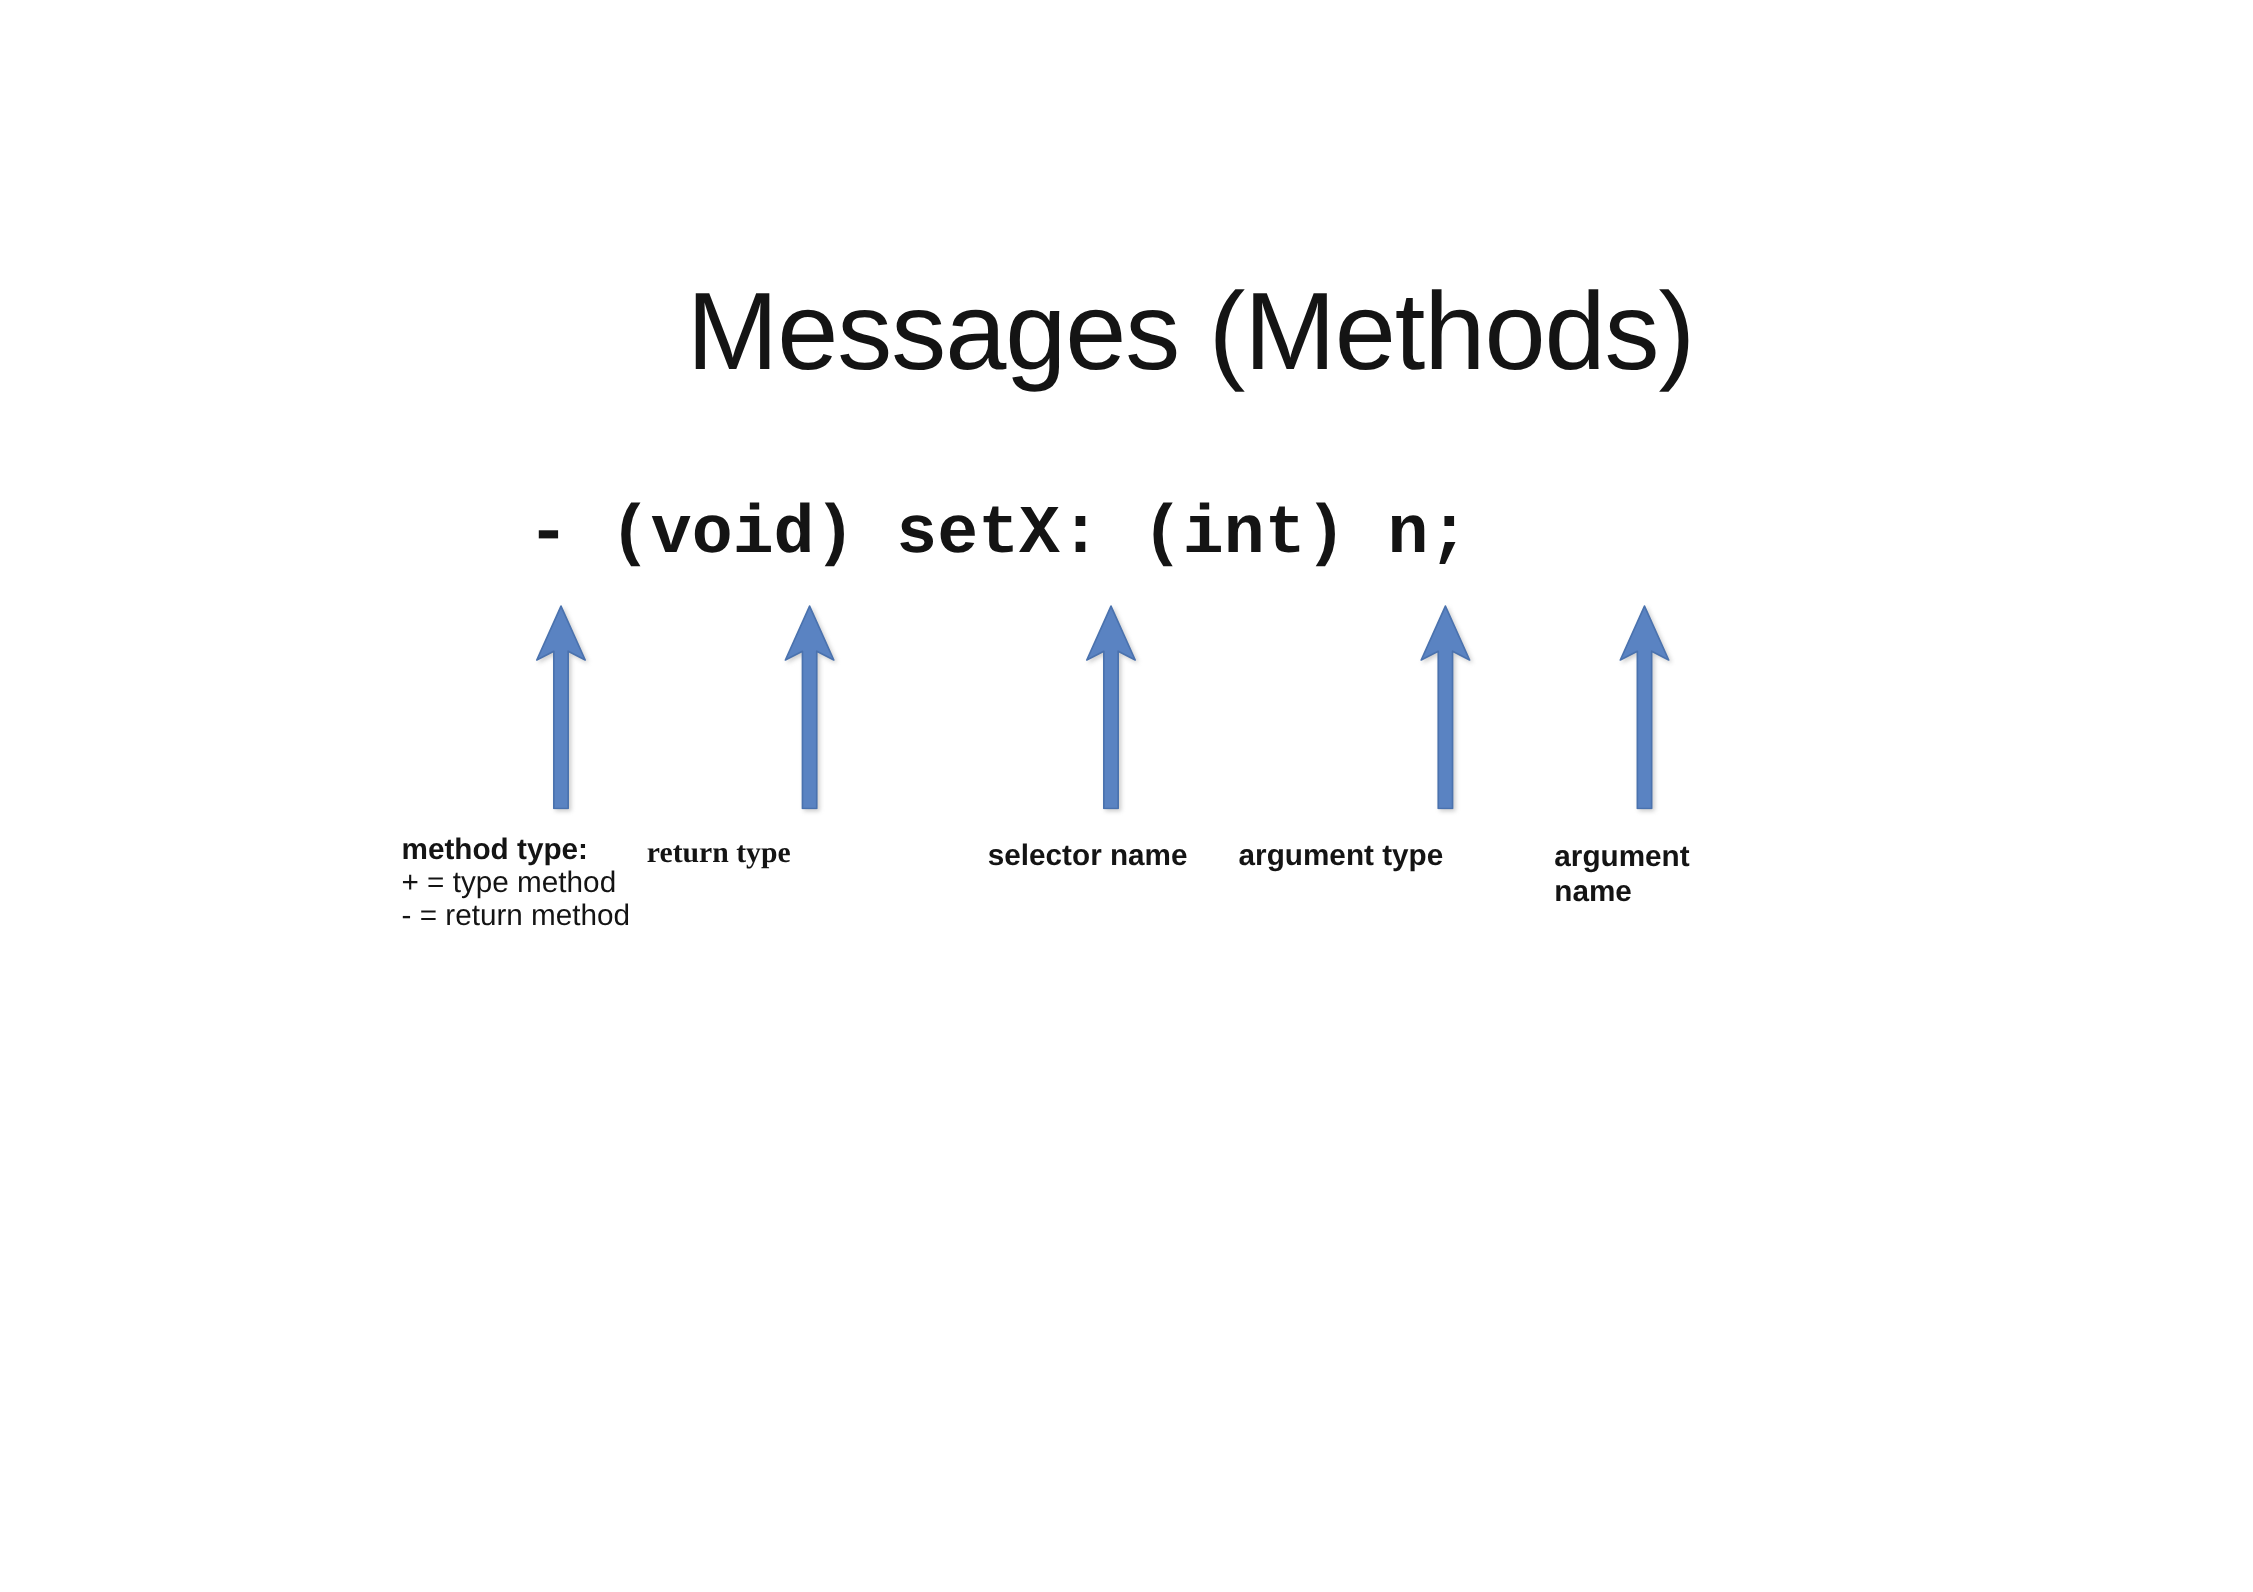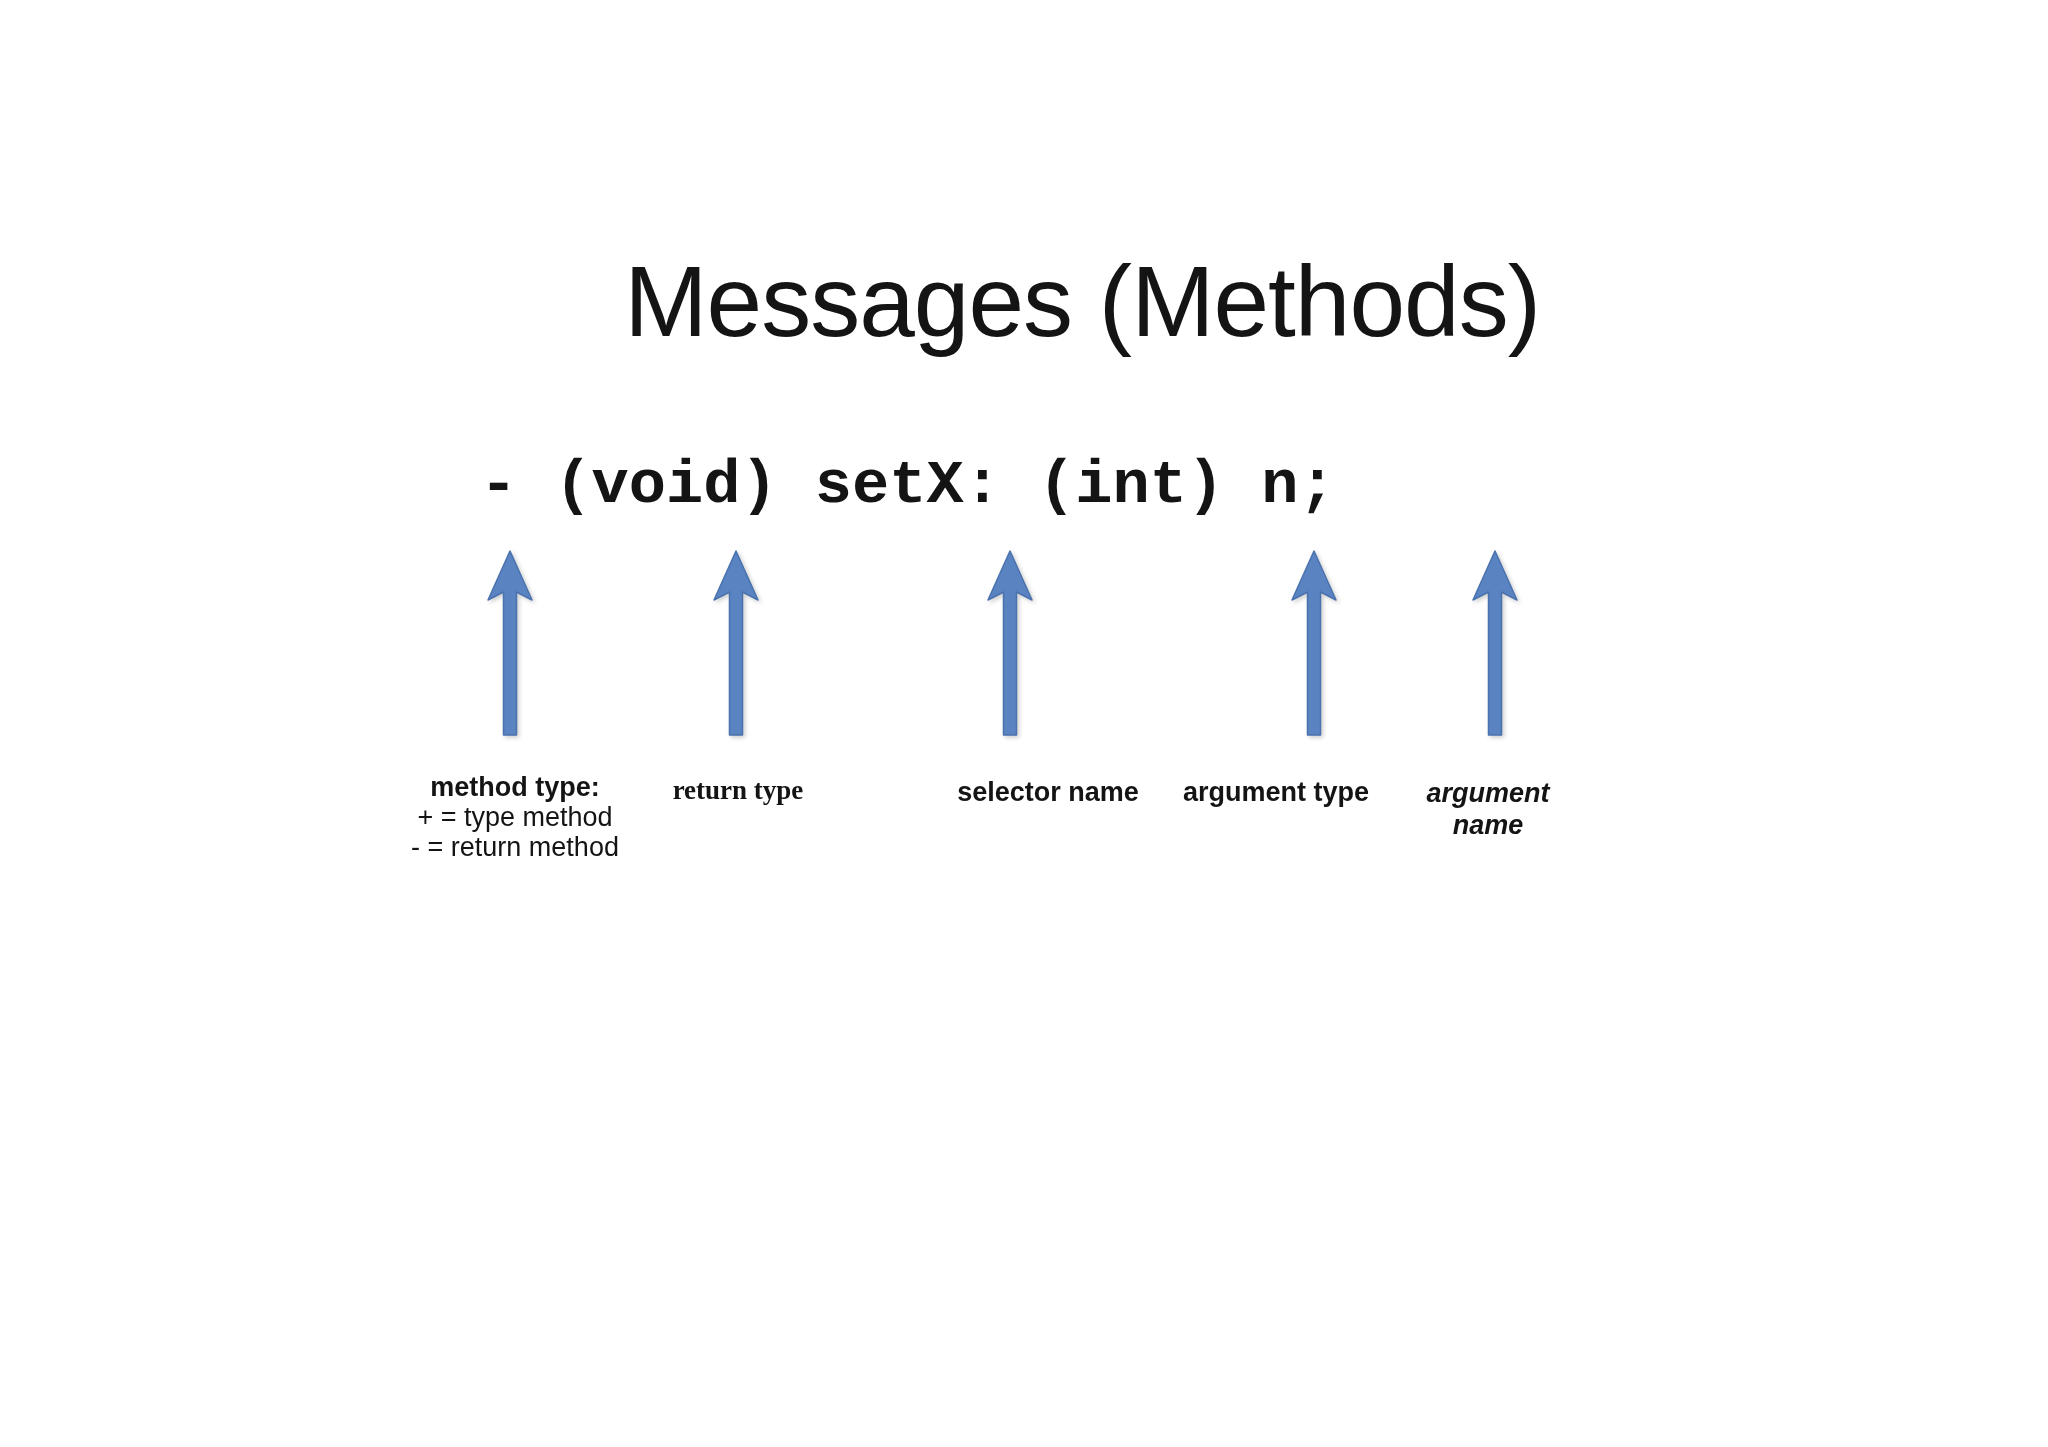--- a/index.html
+++ b/index.html
@@ -43,30 +43,29 @@
   .arrow.a1 { left: 486px; }
   .arrow.a2 { left: 712px; }
   .arrow.a3 { left: 986px; }
   .arrow.a4 { left: 1290px; }
   .arrow.a5 { left: 1471px; }
   .label {
     position: absolute;
     top: 762px;
     font-size: 27px;
     line-height: 30px;
-    text-align: center;
+    text-align: left;
     font-weight: bold;
-    margin-top: 15px;
   }
   .label .subline { font-weight: 400; }
   .label.l1 { left: 365px; width: 300px; top: 757px; }
   .label.l2 { left: 588px; width: 300px; top: 760px; font-family: Liberation Serif, serif; }
   .label.l3 { left: 898px; width: 300px; }
   .label.l4 { left: 1126px; width: 300px; }
-  .label.l5 { left: 1413px; width: 150px; line-height: 32px; font-style: italic; }
+  .label.l5 { left: 1413px; width: 150px; line-height: 32px; }
 </style>
 </head>
 <body style="background: rgb(255, 255, 255); color: rgb(20, 20, 20);">
 
 <h1 class="title">Messages (Methods)</h1>
 
 <div class="code">- (void) setX: (int) n;</div>
 
 <svg class="arrow a1" viewBox="0 0 48 186" xmlns="http://www.w3.org/2000/svg">
   <polygon points="24,1 46,50 30.5,42 30.5,185 17.5,185 17.5,42 2,50" stroke-width="1.5" stroke-linejoin="round" fill="#5a83c2" stroke="#4a72ae"></polygon>

